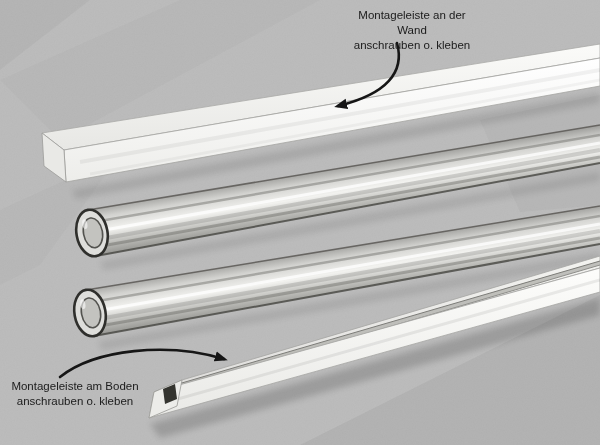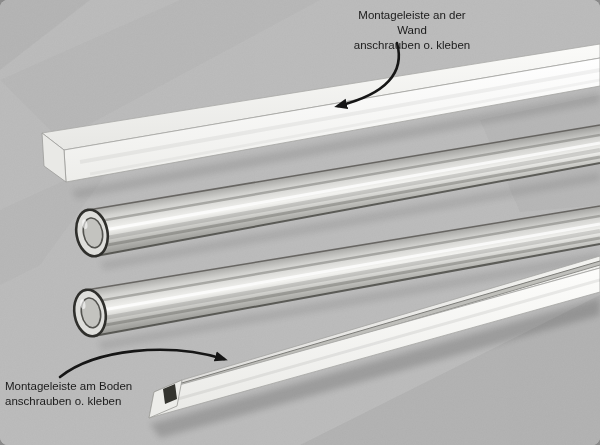--- a/index.html
+++ b/index.html
@@ -1,29 +1,28 @@
 <!DOCTYPE html>
 <html><head>
 <meta charset="utf-8">
 <style>
   html,body{margin:0;padding:0;background:#8a8a8a;}
   .stage{
     position:relative;width:600px;height:445px;overflow:hidden;
     background:#bdbdbd;
     font-family:"Liberation Sans",sans-serif;
-    border-radius:8px;
   }
   .stage svg{position:absolute;left:0;top:0;display:block;}
   .note{
     position:absolute;
     font-size:11.5px;line-height:1.3;color:#1b1b1b;
     white-space:pre-line;
   }
   .note-wall{left:348px;top:8px;width:128px;text-align:center;}
-  .note-floor{left:5px;top:379px;width:140px;text-align:left;}
+  .note-floor{left:5px;top:379px;width:140px;text-align:center;}
 </style>
 </head>
 <body>
 
 <div class="stage">
 
   <svg width="600" height="445" viewBox="0 0 600 445">
     <defs>
       <filter id="grain" x="0" y="0" width="100%" height="100%">
         <feTurbulence type="fractalNoise" baseFrequency="0.9" numOctaves="2" stitchTiles="stitch" result="t"></feTurbulence>

